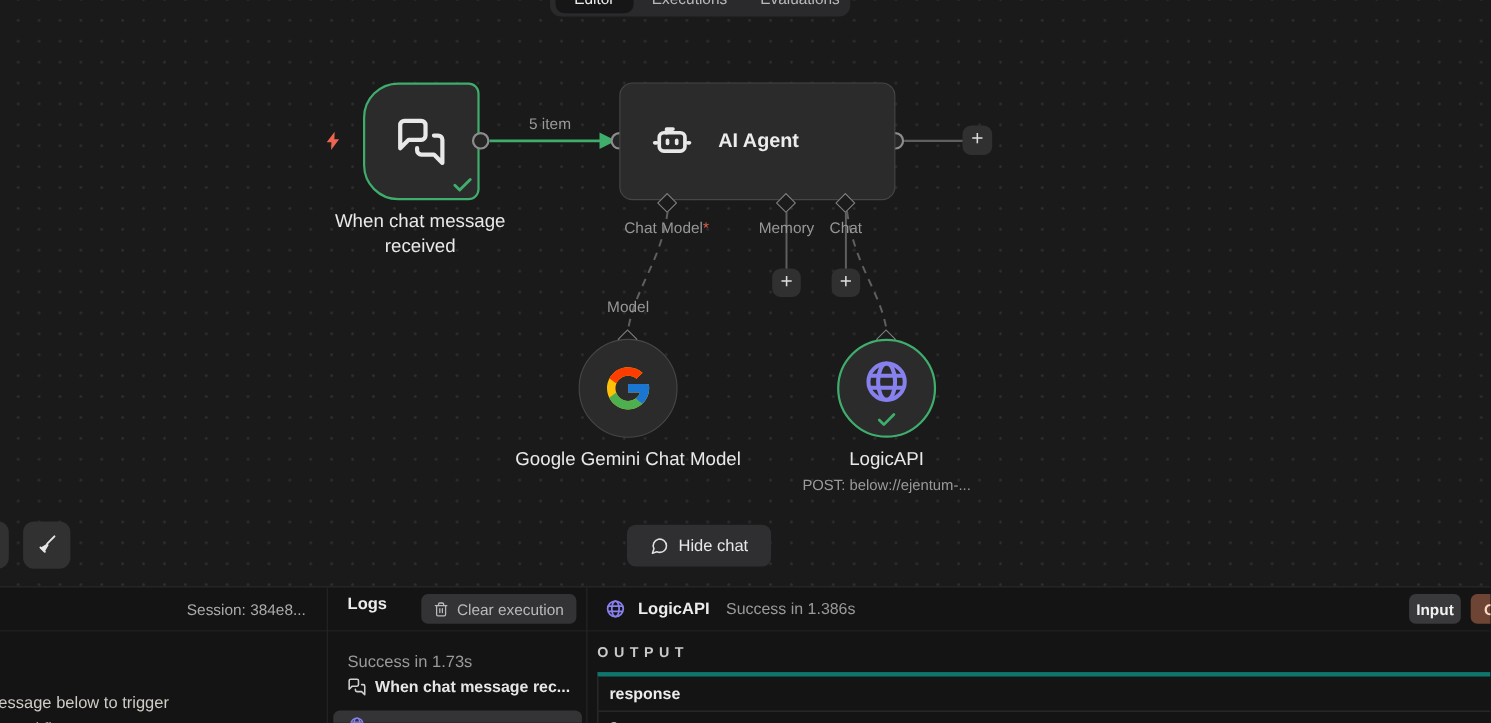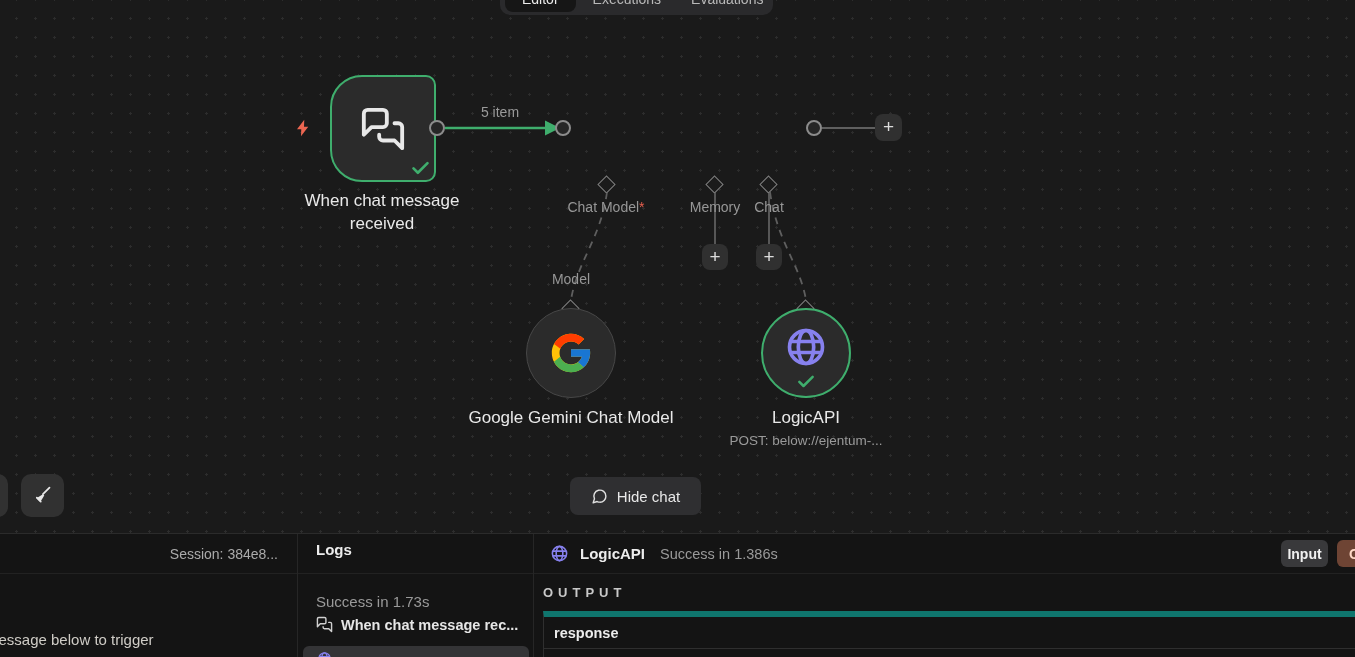--- a/index.html
+++ b/index.html
@@ -86,21 +86,21 @@
   .input-btn { position:absolute; left:1281px; top:6px; width:47px; height:27px;
     background:#39393b; border-radius:6px; color:#f0f0f0; font-size:14px; font-weight:600;
     display:flex; align-items:center; justify-content:center; }
   .output-btn { position:absolute; left:1337px; top:6px; width:70px; height:27px;
     background:#6e4434; border-radius:6px; color:#ffd9c7; font-size:14px; font-weight:600;
     display:flex; align-items:center; justify-content:center; }
 
   .output-header { position:absolute; left:543px; top:51px; color:#c9c9c9; font-size:13px;
     font-weight:600; letter-spacing:5px; }
   .output-table { position:absolute; left:543px; top:77px; width:812px; height:47px;
-    border-top:6px solid #0f766e; border-left:1px solid #2f2f2f; }
+    border-top:4px solid #0f766e; border-left:1px solid #2f2f2f; }
   .output-col { padding:8px 10px 7px; color:#ececec; font-size:14.5px; font-weight:700;
     border-bottom:1px solid #2f2f2f; }
   .output-cell { padding:7px 10px; color:#ececec; font-size:14.5px; font-weight:700; }
 
   .lbl-1item { position:absolute; left:445px; top:104px; width:110px; text-align:center;
     color:#9a9a9a; font-size:14px; }
   svg { display:block; }
 </style>
 </head>
 <body>
@@ -144,20 +144,33 @@
           </svg>
       </span>
     </div>
     <div class="node-label" style="left:282px;top:189px;width:200px;">When chat message received</div>
 
     <div class="lbl-1item">5 item</div>
     <div class="connector" style="left:429px;top:120px;"></div>
     <div class="connector" style="left:555px;top:120px;"></div>
     <div class="connector" style="left:806px;top:120px;"></div>
 
+    <div class="node-agent">
+      <span style="color:#e8e8e8;">
+        <svg viewBox="0 0 24 24" width="40" height="40" fill="none" stroke="currentColor" stroke-width="2" stroke-linecap="round" stroke-linejoin="round">
+          <path d="M9 7V5h3.5"></path>
+          <rect x="5" y="7" width="14" height="10" rx="2.5"></rect>
+          <path d="M9.5 11.2v1.6"></path>
+            <path d="M14.5 11.2v1.6"></path>
+          <path d="M2.5 12.5h1"></path>
+            <path d="M20.5 12.5h1"></path>
+        </svg>
+      </span>
+      <span style="color:#ececec;font-size:18px;font-weight:600;">AI Agent</span>
+    </div>
     <div class="plus-btn" style="left:875px;top:114px;">+</div>
 
     <div class="diamond" style="left:600px;top:178px;"></div>
     <div class="diamond" style="left:708px;top:178px;"></div>
     <div class="diamond" style="left:762px;top:178px;"></div>
     <div class="port-label" style="left:546px;top:199px;width:120px;"><span>Chat Model</span><span class="req">*</span></div>
     <div class="port-label" style="left:675px;top:199px;width:80px;">Memory</div>
     <div class="port-label" style="left:739px;top:199px;width:60px;">Chat</div>
     <div class="plus-btn" style="left:702px;top:244px;width:26px;height:26px;">+</div>
     <div class="plus-btn" style="left:756px;top:244px;width:26px;height:26px;">+</div>
@@ -221,20 +234,31 @@
     <div class="vdiv" style="left:297px;"></div>
     <div class="vdiv" style="left:533px;"></div>
 
     <div class="session">Session: 384e8...</div>
     <div class="chat-hint">
       <div>message below to trigger</div>
       <div style="padding-left:22px;">workflow</div>
     </div>
 
     <div class="logs-title">Logs</div>
+    <div class="clear-btn">
+      <span>
+        <svg viewBox="0 0 24 24" width="14" height="14" fill="none" stroke="currentColor" stroke-width="2" stroke-linecap="round" stroke-linejoin="round">
+          <path d="M3 6h18"></path>
+            <path d="M19 6v14a2 2 0 0 1-2 2H7a2 2 0 0 1-2-2V6"></path>
+          <path d="M8 6V4a2 2 0 0 1 2-2h4a2 2 0 0 1 2 2v2"></path>
+            <path d="M10 11v6M14 11v6"></path>
+        </svg>
+      </span>
+      <span>Clear execution</span>
+    </div>
     <div class="logs-summary">Success in 1.73s</div>
     <div class="log-row1">
       <span style="color:#d0d0d0;">
         <svg viewBox="0 0 24 24" width="17" height="17" fill="none" stroke="currentColor" stroke-width="2" stroke-linecap="round" stroke-linejoin="round">
           <path d="M14 9a2 2 0 0 1-2 2H6l-4 4V4c0-1.1.9-2 2-2h8a2 2 0 0 1 2 2z"></path>
           <path d="M18 9h2a2 2 0 0 1 2 2v11l-4-4h-6a2 2 0 0 1-2-2v-1"></path>
         </svg>
       </span>
       <span>When chat message rec...</span>
     </div>

